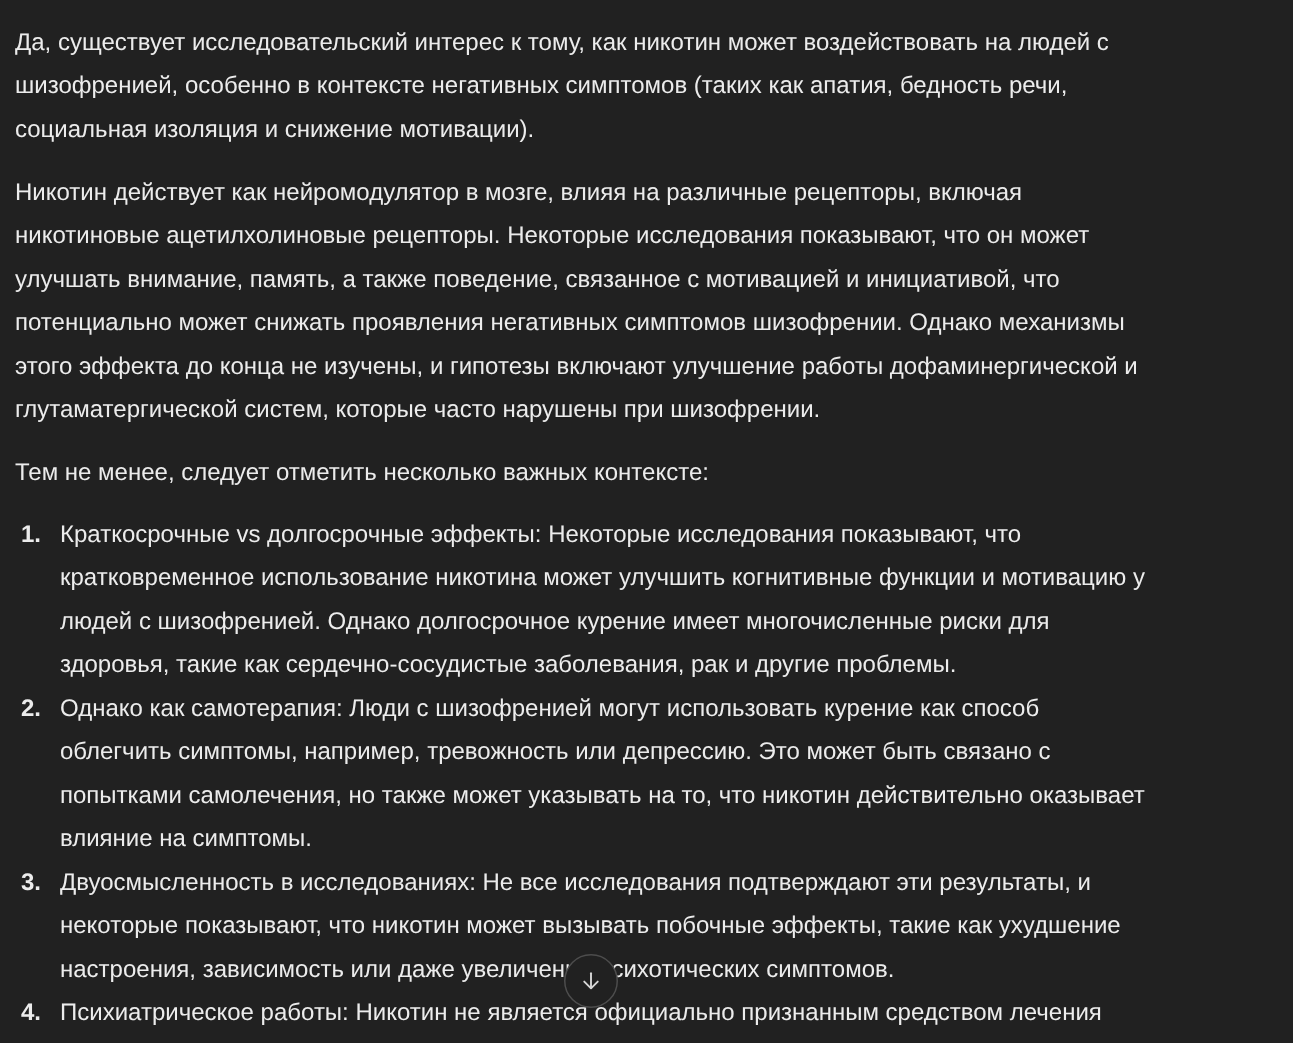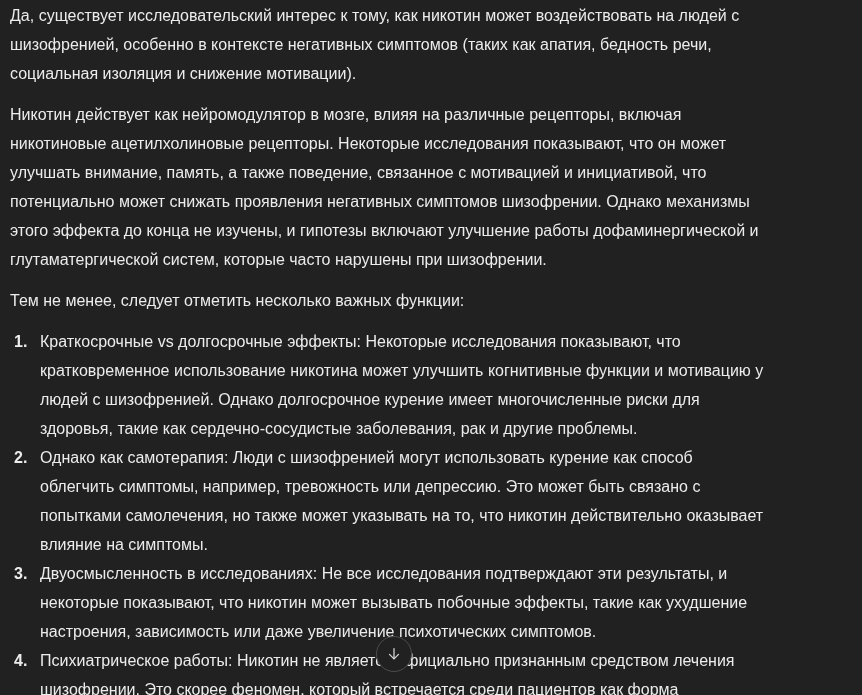--- a/index.html
+++ b/index.html
@@ -12,21 +12,21 @@
     color: #ececec;
     font-family: "Liberation Sans", "DejaVu Sans", sans-serif;
     font-size: 16px;
     line-height: 29px;
     -webkit-font-smoothing: antialiased;
   }
   .content {
     padding: 1px 12px 0 10px;
   }
   .para {
-    margin: 0 0 12px 0;
+    margin: 13px 0 12px 0;
   }
   .bind-text {
     white-space: pre-line;
   }
   ol.points {
     list-style: none;
     margin: 12px 0 0 0;
     padding: 0 0 0 30px;
   }
   ol.points li {
@@ -70,21 +70,21 @@
 шизофренией, особенно в контексте негативных симптомов (таких как апатия, бедность речи,
 социальная изоляция и снижение мотивации).</span></p>
 
   <p class="para"><span class="bind-text">Никотин действует как нейромодулятор в мозге, влияя на различные рецепторы, включая
 никотиновые ацетилхолиновые рецепторы. Некоторые исследования показывают, что он может
 улучшать внимание, память, а также поведение, связанное с мотивацией и инициативой, что
 потенциально может снижать проявления негативных симптомов шизофрении. Однако механизмы
 этого эффекта до конца не изучены, и гипотезы включают улучшение работы дофаминергической и
 глутаматергической систем, которые часто нарушены при шизофрении.</span></p>
 
-  <p class="para"><span class="bind-text">Тем не менее, следует отметить несколько важных функции:</span></p>
+  <p class="para"><span class="bind-text">Тем не менее, следует отметить несколько важных контексте:</span></p>
 
   <ol class="points">
     <li><span class="num">1.</span><strong class="li-title">Краткосрочные vs долгосрочные эффекты:</strong><span class="bind-text"> Некоторые исследования показывают, что
 кратковременное использование никотина может улучшить когнитивные функции и мотивацию у
 людей с шизофренией. Однако долгосрочное курение имеет многочисленные риски для
 здоровья, такие как сердечно-сосудистые заболевания, рак и другие проблемы.</span></li>
     <li><span class="num">2.</span><strong class="li-title">Однако как самотерапия:</strong><span class="bind-text"> Люди с шизофренией могут использовать курение как способ
 облегчить симптомы, например, тревожность или депрессию. Это может быть связано с
 попытками самолечения, но также может указывать на то, что никотин действительно оказывает
 влияние на симптомы.</span></li>

